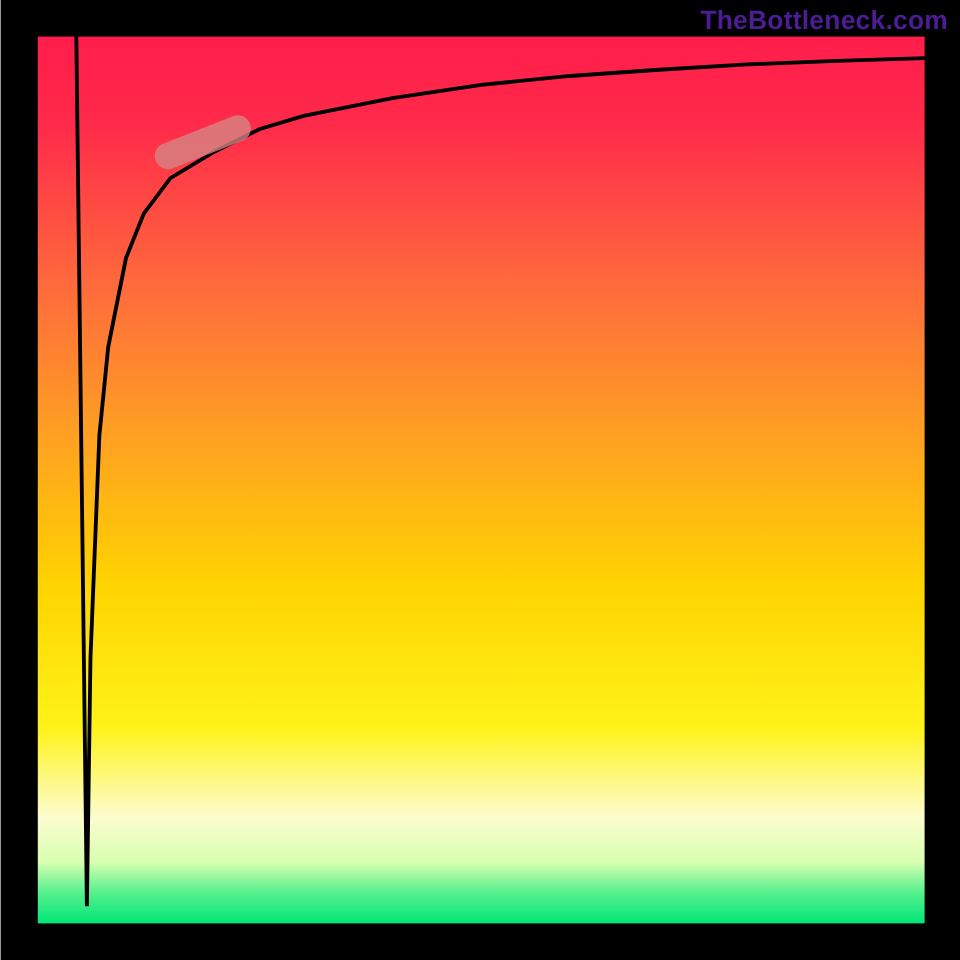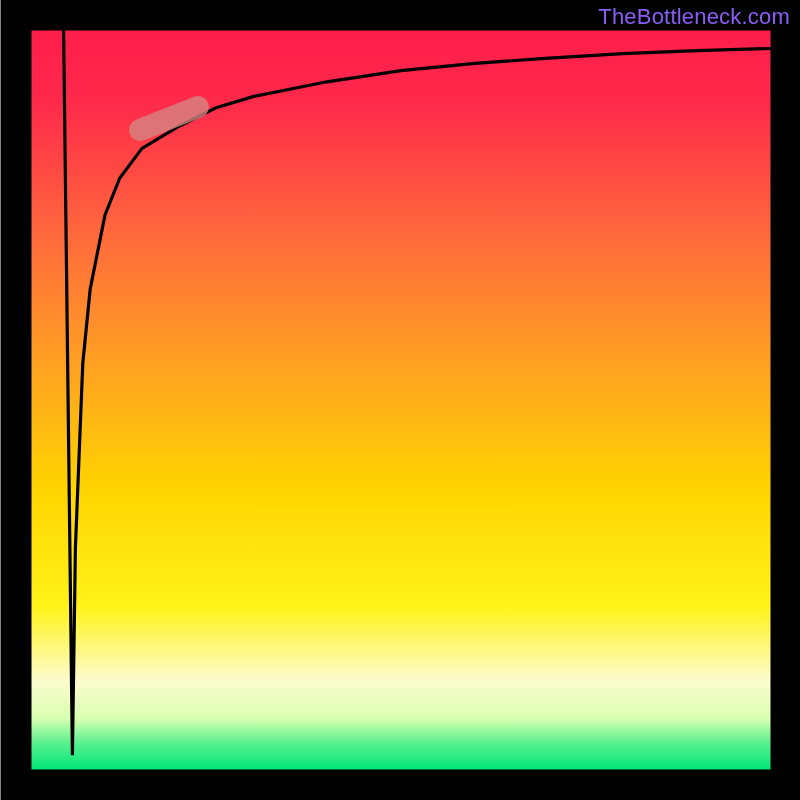--- a/index.html
+++ b/index.html
@@ -14,22 +14,22 @@
   .canvas {
     position: relative;
     width: 800px;
     height: 800px;
   }
   .watermark {
     position: absolute;
     top: 4px;
     right: 10px;
     font-size: 22px;
-    font-weight: 400;
-    color: #8b5cf6;
+    font-weight: 700;
+    color: #4c1d95;
     letter-spacing: 0.2px;
     user-select: none;
   }
   svg {
     position: absolute;
     top: 0;
     left: 0;
   }
 </style>
 </head>

